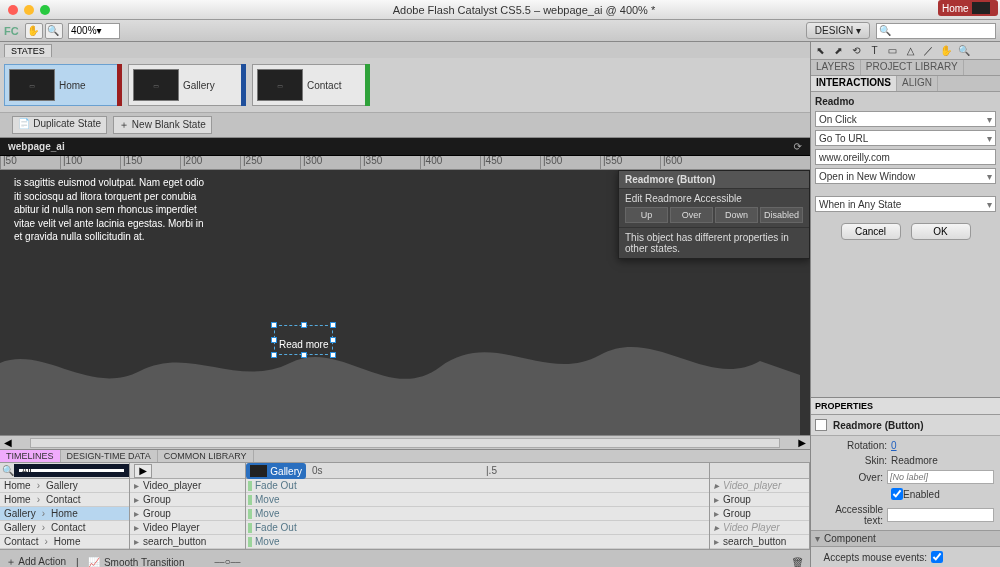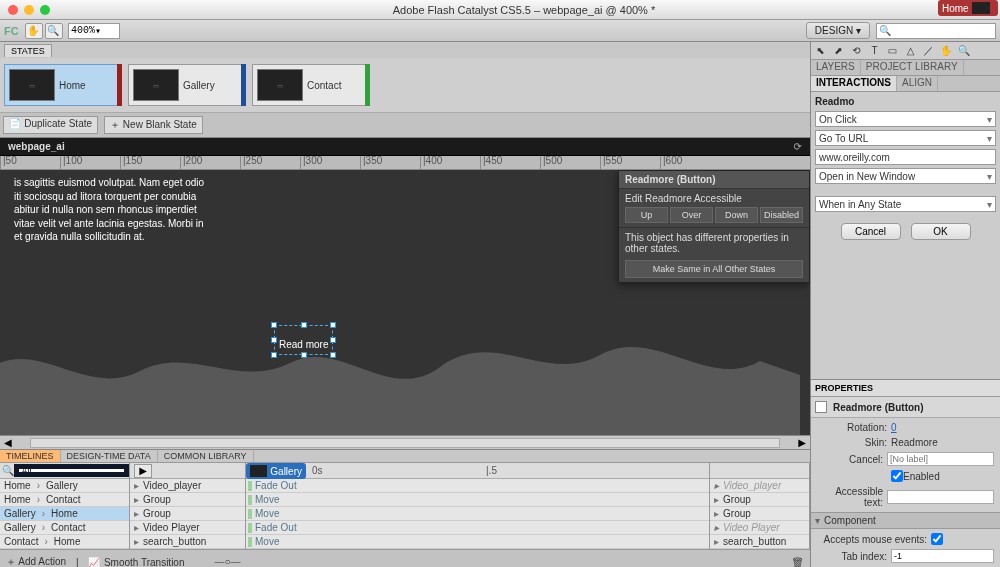--- a/index.html
+++ b/index.html
@@ -5,38 +5,38 @@
 * { margin: 0; padding: 0; box-sizing: border-box; font-family: "Lucida Grande", "Segoe UI", Arial, sans-serif; font-size: 10px; }
 body { background: #b0b0b0; overflow: hidden; width: 1000px; height: 567px; }
 .window { width: 1000px; height: 567px; display: flex; flex-direction: column; }
 .macbar { height: 20px; background: linear-gradient(#f8f8f8,#dcdcdc); display: flex; align-items: center; padding: 0 8px; border-bottom: 1px solid #999; }
 .macdot { width: 10px; height: 10px; border-radius: 5px; margin-right: 6px; }
 .mactitle { flex: 1; text-align: center; color: #333; font-size: 11px; }
 .topbar { height: 22px; background: linear-gradient(#dcdcdc,#c8c8c8); border-bottom: 1px solid #888; display: flex; align-items: center; padding: 0 4px; }
 .fclogo { width: 20px; color: #6a8; font-weight: bold; font-size: 11px; }
 .tbtn { width: 18px; height: 16px; border: 1px solid #999; background: #eee; margin: 0 1px; display: inline-flex; align-items: center; justify-content: center; color: #444; border-radius: 2px; }
 .zoomsel { height: 16px; border: 1px solid #999; background: #fff; padding: 0 2px; width: 52px; margin-left: 4px; display: flex; align-items: center; }
-.zoomsel span { flex: 1; font-family: Liberation Mono, monospace; }
+.zoomsel span { flex: 1; }
 .dd { margin-left: auto; }
 .designbtn { padding: 2px 8px; border: 1px solid #999; border-radius: 3px; background: linear-gradient(#e8e8e8,#ccc); color: #222; }
 .searchbox { width: 120px; height: 16px; border: 1px solid #999; background: #fff; margin-left: 6px; display: flex; align-items: center; padding: 0 2px; }
 .searchbox .mag { color: #888; }
 .mainrow { flex: 1; display: flex; height: 0; }
 .centerpane { flex: 1; display: flex; flex-direction: column; background: #a8a8a8; min-width: 0; }
 .rightpane { width: 190px; background: #ccc; border-left: 1px solid #888; display: flex; flex-direction: column; }
 .statesbar { background: #c8c8c8; border-bottom: 1px solid #888; }
 .stateshead { height: 16px; display: flex; align-items: center; padding: 0 4px; }
 .stateslabel { background: #ddd; border: 1px solid #999; border-bottom: none; padding: 1px 6px; font-size: 9px; }
 .statesrow { padding: 6px 4px; display: flex; gap: 6px; background: #cfcfcf; }
 .statecard { width: 118px; height: 42px; border: 1px solid #999; background: #e8e8e8; display: flex; align-items: center; position: relative; }
 .statecard .thumb { width: 46px; height: 32px; background: #222; margin: 0 4px; border: 1px solid #777; display:flex;align-items:center;justify-content:center;color:#777;font-size:6px; }
 .statecard .sname { color: #333; }
 .statecard .bar { width: 5px; height: 42px; position: absolute; right: -1px; top: -1px; }
 .statecard.sel { background: #b7d6ef; border-color: #6aa0d0; }
-.statebtns { padding: 3px 3px; display: flex; gap: 6px; background: #c2c2c2; border-top:1px solid #aaa; }
+.statebtns { padding: 3px 12px; display: flex; gap: 6px; background: #c2c2c2; border-top:1px solid #aaa; }
 .minibtn { border: 1px solid #999; background: #ddd; padding: 1px 5px; color: #333; }
 .doctab { height: 18px; background: #1a1a1a; border-bottom: 1px solid #000; display: flex; align-items: center; }
 .doctab .tab { color: #ddd; padding: 2px 8px; font-weight:bold;font-size:10px; }
 .doctab .refresh { margin-left: auto; color: #aaa; padding: 0 8px; }
 .ruler { height: 14px; background: #bbb; border-bottom: 1px solid #888; display: flex; color: #555; font-size: 8px; align-items: flex-end; overflow:hidden; }
 .ruler span { width: 60px; border-left: 1px solid #888; padding-left: 2px; height:14px;display:flex;align-items:flex-start; }
 .canvas { flex: 1; position: relative; background: #333; overflow: hidden; }
 .canvas .body { color: #fff; font-size: 22px; line-height: 1.35; padding: 6px 14px; font-family: "Myriad Pro","Segoe UI",Arial,sans-serif; }
 .readmorebtn { position: absolute; left: 274px; top: 155px; color: #fff; font-size: 24px; padding: 0 4px; border: 1px dashed #5ad; }
 .handle { width: 6px; height: 6px; background: #fff; border: 1px solid #2a90e0; position: absolute; }
@@ -45,21 +45,21 @@
 .hscroll .track { flex:1; height:10px; background:#ddd; border:1px solid #aaa; margin:0 14px; }
 .popup { position: absolute; right: 0; top: 0; width: 192px; background: #444; border: 1px solid #222; color: #ddd; box-shadow: 0 2px 8px rgba(0,0,0,.5); }
 .popup .phead { background: #555; padding: 3px 6px; font-size: 10px; border-bottom:1px solid #333;font-weight:bold; }
 .popup .psec { padding: 4px 6px; font-size: 9px; }
 .popup .brow { display: flex; gap: 2px; margin-top: 3px; }
 .popup .brow button { flex: 1; background: #555; border: 1px solid #666; color: #ddd; padding: 2px 0; font-size: 9px; }
 .popup .bigbtn { display:block;width:100%;background: #555; border: 1px solid #666; color: #ddd; padding: 3px 0;margin-top:6px;font-size:9px; }
 .btmwrap { height: 118px; display: flex; flex-direction: column; background: #cfcfcf; border-top: 1px solid #888; }
 .btmhead { height: 16px; background: #c8c8c8; display: flex; border-bottom: 1px solid #999; }
 .btab { padding: 1px 6px; border-right: 1px solid #aaa; color: #333; font-size: 9px; }
-.btab.sel { background: #fdba74; }
+.btab.sel { background: #f0abfc; }
 .btmbody { flex: 1; display: flex; }
 .tcol { border-right: 1px solid #999; display: flex; flex-direction: column; }
 .tcol1 { width: 130px; }
 .tcol2 { width: 116px; }
 .tcol3 { flex: 1; min-width: 0; }
 .tcol4 { width: 100px; }
 .searchrow { height: 16px; display: flex; align-items: center; border-bottom: 1px solid #aaa; background:#ddd;padding:0 2px; }
 .searchrow input { flex:1; border:5px solid #0f172a; height:13px; font-size:9px; padding:0 2px;}
 .trow { height: 14px; display: flex; align-items: center; padding: 0 4px; border-bottom: 1px solid #ccc; color: #333; background:#e6e6e6;font-size:9px; }
 .trow.sel { background: #b7d6ef; }
@@ -89,21 +89,21 @@
 .pheadbar { height:16px;background:#c2c2c2;border-bottom:1px solid #999;font-size:9px;display:flex;align-items:center;padding:8px 4px; }
 .pheadbar.sel { background:#ddd;font-weight:bold;color:#000; }
 .ptitle { display:flex;align-items:center;padding:4px;background:#d8d8d8;border-bottom:1px solid #aaa; }
 .ptitle .chk { width:12px;height:12px;border:1px solid #888;background:#fff;margin-right:6px; }
 .ptitle .nm { font-size:10px;font-weight:bold;color:#222; }
 .pgrid { padding:4px 6px;display:flex;flex-direction:column;gap:4px;font-size:9px;color:#333; }
 .pgrid .r { display:flex;align-items:center; }
 .pgrid .r .lab { width:70px;text-align:right;margin-right:4px; }
 .pgrid .r .val { color:#2060c0;text-decoration:underline; }
 .pgrid .r input[type=text] { flex:1;border:1px solid #aaa;height:14px;font-size:9px;padding:0 2px;background:#fff; }
-.pgrid .r .ital { color:#999; }
+.pgrid .r .ital { font-style:italic;color:#999; }
 .pgrid .r .cb { width:12px;height:12px; }
 .secbar { background:#bdbdbd;border-top:1px solid #999;border-bottom:1px solid #999;padding:2px 4px;font-size:9px;color:#333;display:flex;align-items:center; }
 .secbar .tri { margin-right:4px;color:#666; }
 </style>
 </head>
 <body>
 
 <div class="window">
   <div class="macbar">
     <div class="macdot" style="background:#ff5e57"></div>
@@ -200,21 +200,20 @@
             <div>Edit Readmore Accessible</div>
             <div class="brow">
               <button>Up</button>
               <button>Over</button>
               <button>Down</button>
               <button>Disabled</button>
             </div>
           </div>
           <div class="psec" style="border-top:1px solid #333">
             <div>This object has different properties in other states.</div>
-            <button class="bigbtn">Make Same in All Other States</button>
           </div>
         </div>
       </div>
 
       <div class="hscroll">
         <span style="padding:0 4px">◀</span>
           <div class="track"></div>
           <span style="padding:0 4px">▶</span>
       </div>
 
@@ -419,21 +418,21 @@
         <div class="pgrid">
           <div class="r">
               <span class="lab">Rotation:</span>
               <span class="val">0</span>
             </div>
           <div class="r">
               <span class="lab">Skin:</span>
               <span>Readmore</span>
             </div>
           <div class="r">
-              <span class="lab">Cancel:</span>
+              <span class="lab">Over:</span>
               <input type="text" class="ital" placeholder="[No label]" style="">
             </div>
           <div class="r">
               <span class="lab"></span>
               <input type="checkbox" class="cb" checked="" style=""> 
               <span>Enabled</span>
             </div>
           <div class="r">
               <span class="lab">Accessible text:</span>
               <input type="text" style="">
@@ -441,21 +440,17 @@
         </div>
         <div class="secbar">
             <span class="tri">▾</span>
             <span>Component</span>
           </div>
         <div class="pgrid">
           <div class="r">
               <span class="lab" style="width:110px">Accepts mouse events:</span>
               <input type="checkbox" class="cb" checked="" style="">
             </div>
-          <div class="r">
-              <span class="lab">Tab index:</span>
-              <input type="text" style="width: 40px;" value="-1">
-            </div>
         </div>
       </div>
     </div>
   </div>
 </div>
 
 </body></html>

